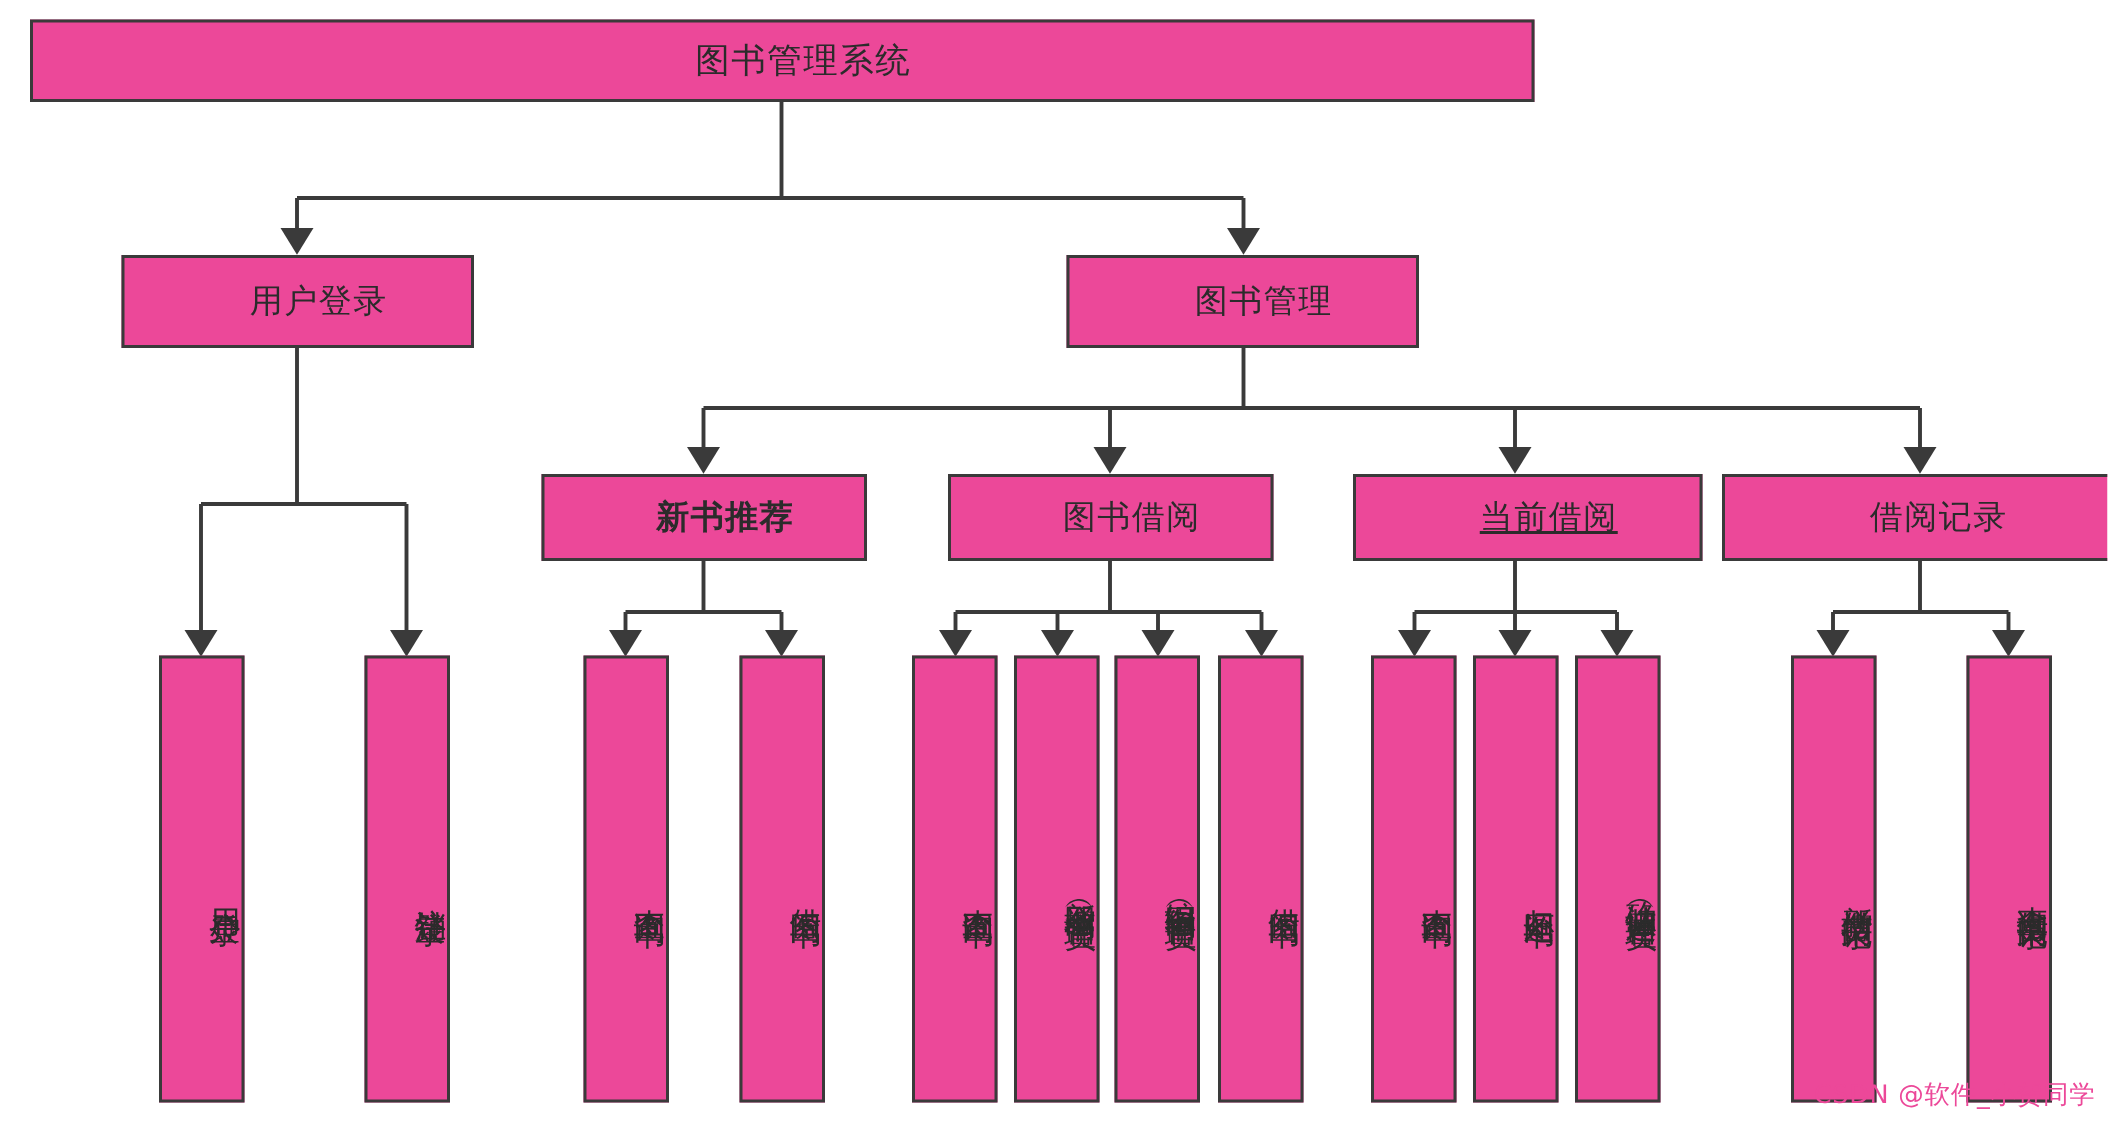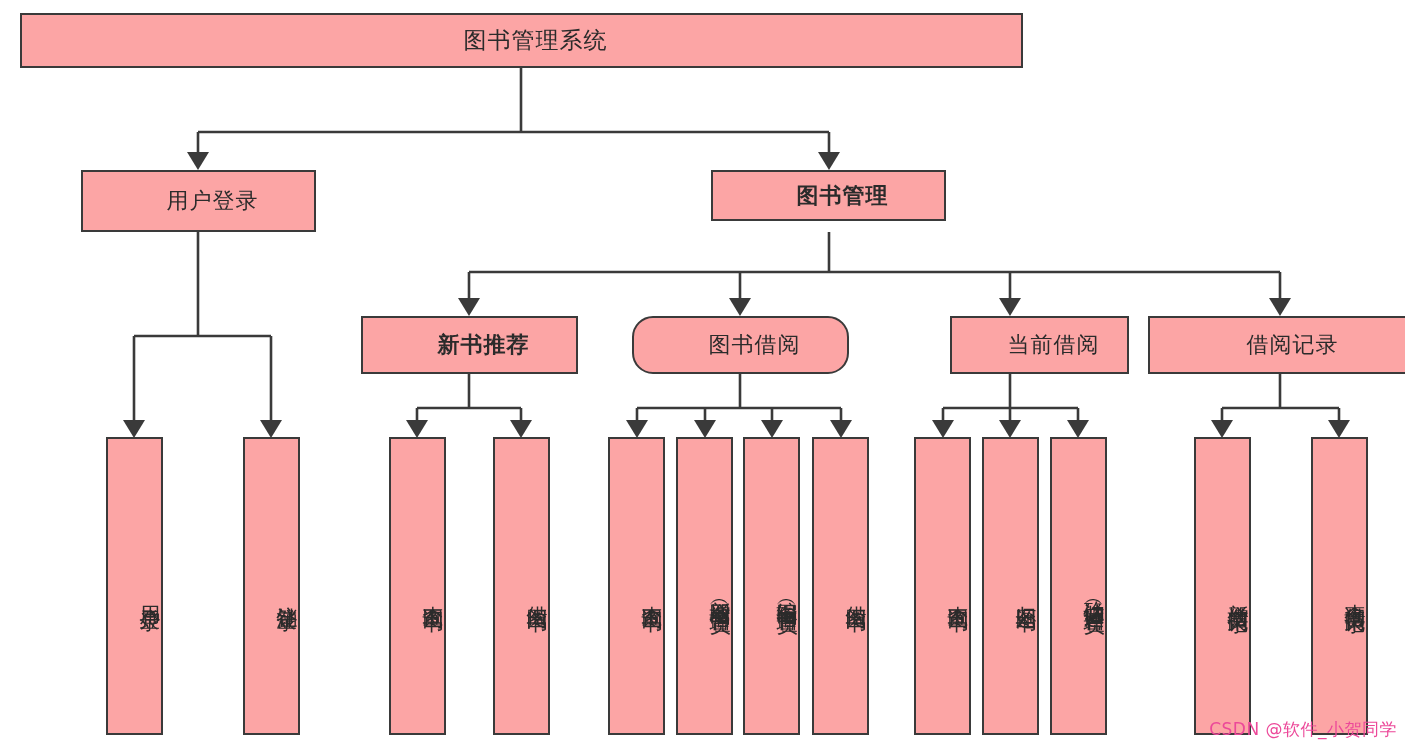--- a/index.html
+++ b/index.html
@@ -22,21 +22,21 @@
     left: 0;
     top: 0;
     width: 1405px;
     height: 747px;
     pointer-events: none;
   }
   .node {
     position: absolute;
     box-sizing: border-box;
     border: 2.4px solid #3a3a3a;
-    background: #fca5a5;
+    background: #ec4899;
     display: flex;
     align-items: center;
     justify-content: center;
     color: #2b2b2b;
     padding-left: 28px;
   }
   .node.horiz {
     font-size: 22px;
     letter-spacing: 1px;
   }
@@ -123,31 +123,31 @@
     </g>
   </svg>
 
   <div class="node horiz root" style="left:20px; top:13px; width:1003px; height:55px;">
     <span>图书管理系统</span>
   </div>
 
   <div class="node horiz" style="left:81px; top:170px; width:235px; height:62px;">
     <span>用户登录</span>
   </div>
-  <div class="node horiz" style="left:711px; top:170px; width:235px; height:51px;font-weight:bold;">
+  <div class="node horiz" style="left:711px; top:170px; width:235px; height:62px;">
     <span>图书管理</span>
   </div>
 
   <div class="node horiz" style="left:361px; top:316px; width:217px; height:58px;font-weight:bold;">
     <span>新书推荐</span>
   </div>
-  <div class="node horiz" style="left:632px; top:316px; width:217px; height:58px;border-radius:21px;">
+  <div class="node horiz" style="left:632px; top:316px; width:217px; height:58px;">
     <span>图书借阅</span>
   </div>
-  <div class="node horiz" style="left:950px; top:316px; width:179px; height:58px;">
+  <div class="node horiz" style="left:902px; top:316px; width:233px; height:58px;text-decoration:underline;">
     <span>当前借阅</span>
   </div>
   <div class="node horiz" style="left:1148px; top:316px; width:261px; height:58px;">
     <span>借阅记录</span>
   </div>
 
   <div class="node vert" style="left:106px; top:437px; width:57px; height:298px;">
     <span class="vtext">用户登录</span>
   </div>
   <div class="node vert" style="left:243px; top:437px; width:57px; height:298px;">

